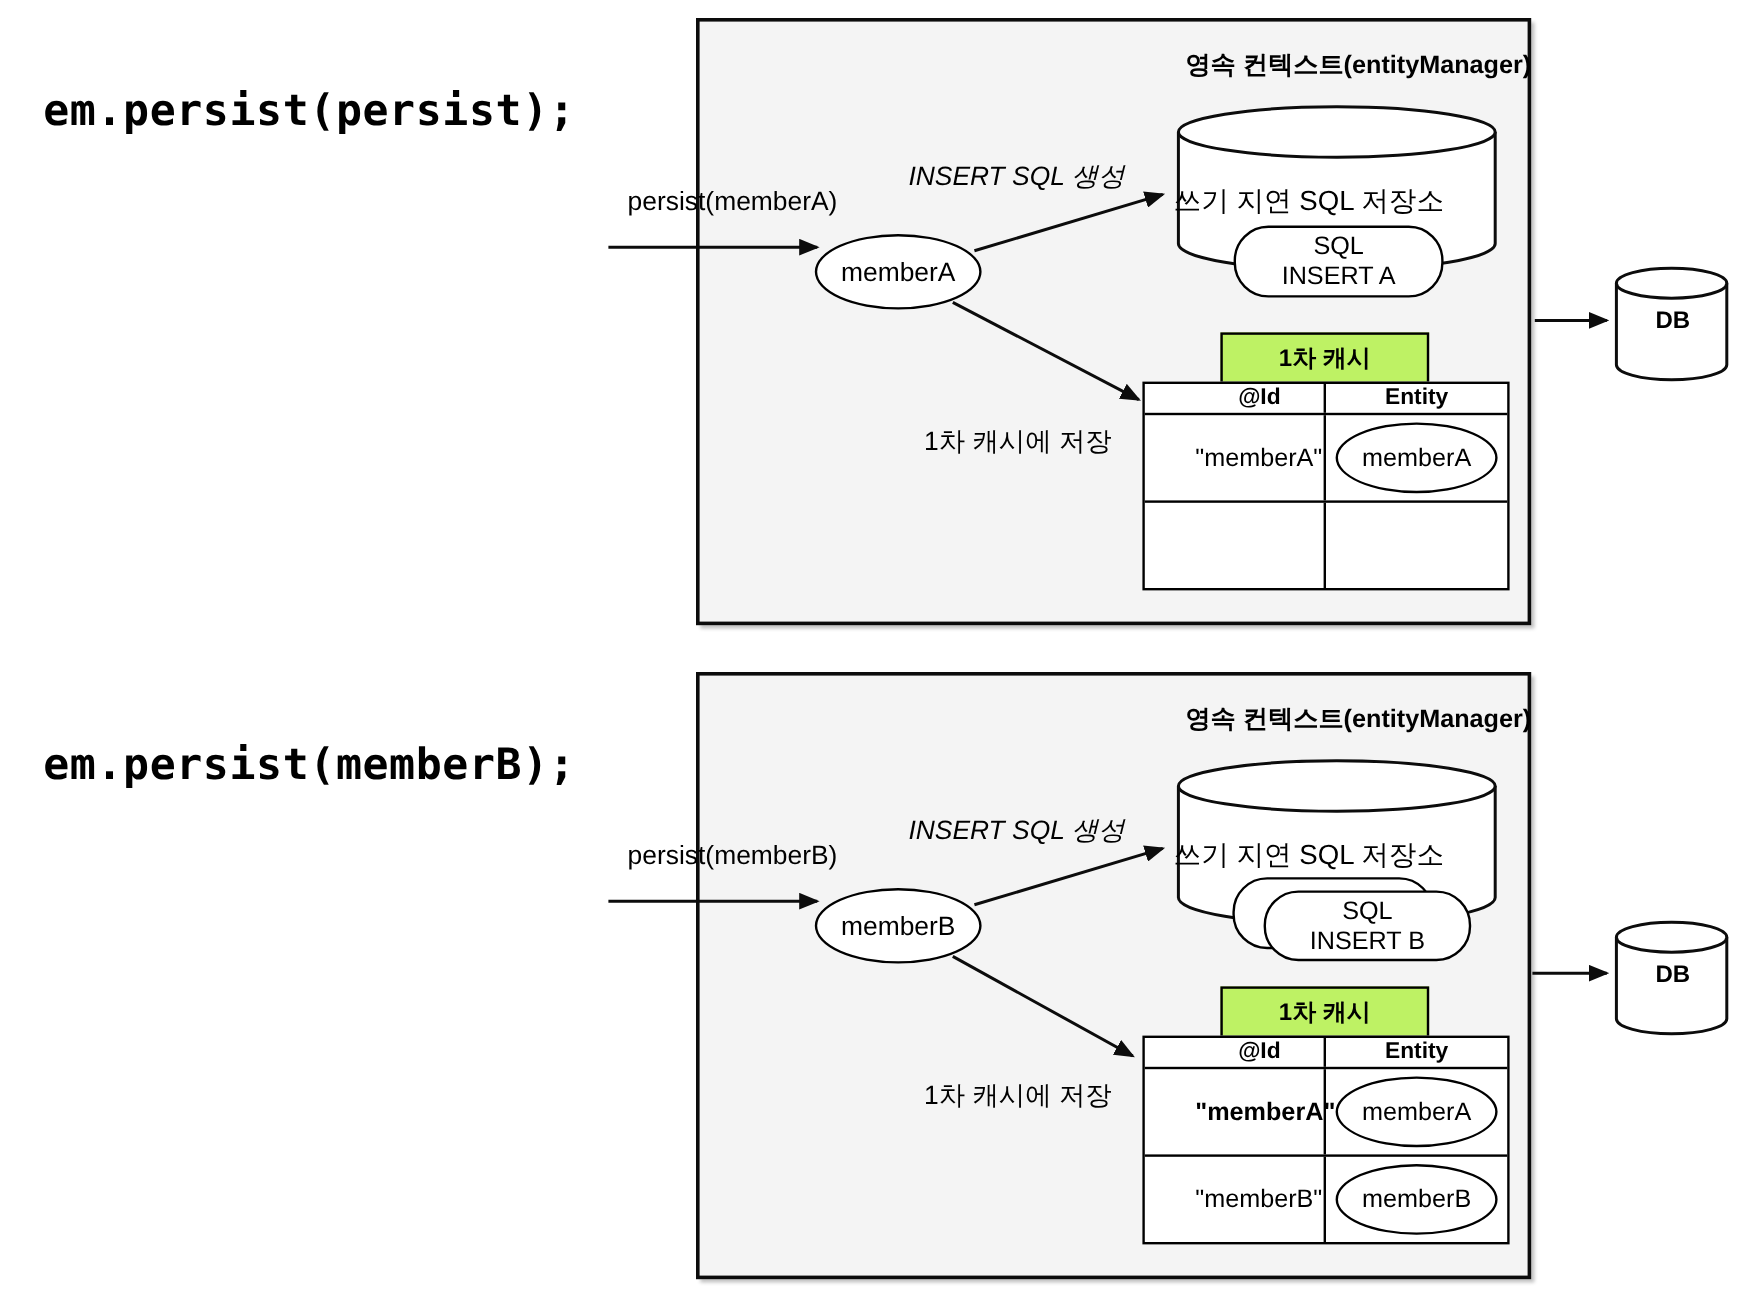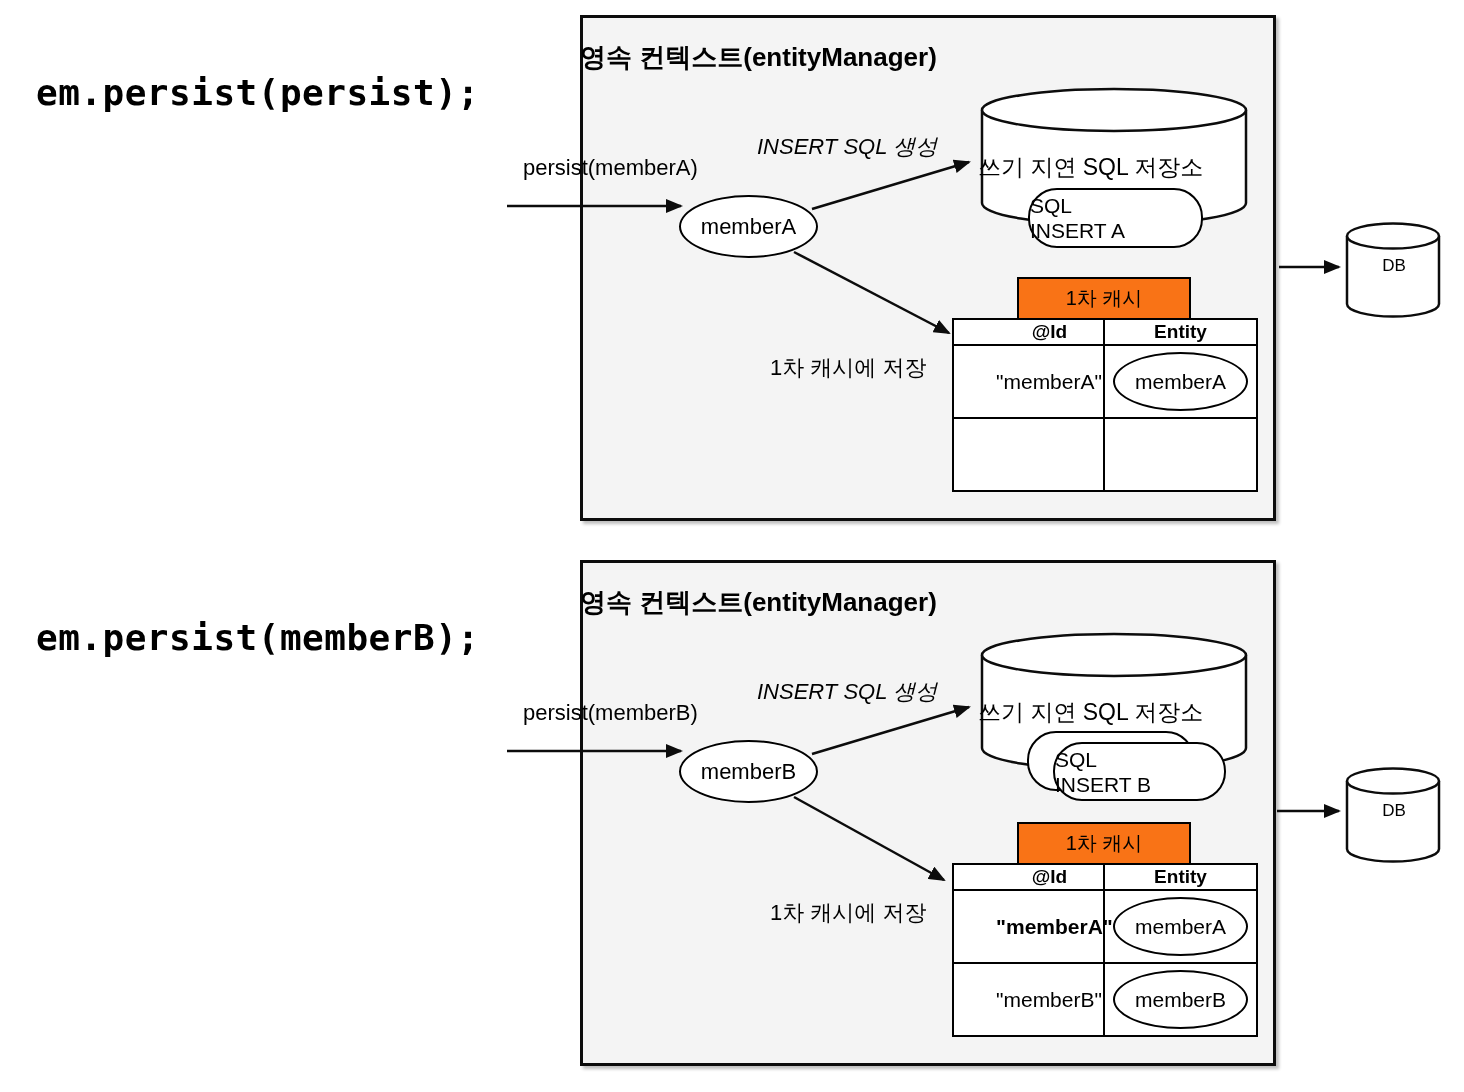--- a/index.html
+++ b/index.html
@@ -19,22 +19,22 @@
     font-weight:bold; font-size:36px; letter-spacing:0.5px;
     white-space:nowrap;
   }
 
   .ctx-box {
     left:580px; top:15px; width:696px; height:506px;
     background:#f4f4f4; border:3px solid #0c0c0c;
     box-shadow:3px 3px 3px rgba(0,0,0,0.25);
   }
   .ctx-title {
-    left:580px; top:40px; width:696px; text-align:left;
-    font-weight:bold; font-size:26px;
+    left:580px; top:40px; width:696px; text-align:right;
+    font-weight:bold; font-size:21px;
   }
 
   svg.arrows { left:0; top:0; pointer-events:none; }
   svg.arrows line { stroke:#0c0c0c; stroke-width:2.5; }
   svg.arrows .ah { fill:#0c0c0c; }
 
   .lbl { font-size:22px; white-space:nowrap; }
   .persist-lbl { left:523px; top:155px; }
   .insert-lbl  { left:757px; top:132px;font-style:italic; }
   .save-lbl    { left:770px; top:313px;margin-top:40px; }
@@ -49,35 +49,36 @@
   .store-cyl { left:978px; top:86px; }
   .store-cyl path, .store-cyl ellipse { fill:#fff; stroke:#0c0c0c; stroke-width:2.5; }
   .store-title {
     left:978px; top:152px; width:272px; font-size:23px;
     white-space:nowrap;
   }
 
   .sql-card {
     left:1028px; top:188px; width:175px; height:60px;
     background:#fff; border:2.5px solid #000; border-radius:29px;
-    display:flex; flex-direction:column; align-items:flex-start; justify-content:center;
+    display:flex; flex-direction:column; align-items:center; justify-content:center;
     font-size:21px; line-height:25px; z-index:3;
   }
   .sql-card-back {
     left:1027px; top:186px; width:168px; height:60px;
     background:#fff; border:2.5px solid #000; border-radius:29px;
     z-index:2;
   }
   #secB .sql-card { left:1053px; top:197px; width:173px; height:59px; }
 
   .cache-tab {
     left:1017px; top:277px; width:174px; height:43px;
-    background:#f97316; border:2.5px solid #000;
+    background:#bef264; border:2.5px solid #000;
     display:flex; align-items:center; justify-content:center; font-size:20px;
     z-index:1;
+    font-weight:bold;
   }
   .cache-table {
     left:952px; top:318px; width:306px;
     background:#fff; border:2.5px solid #000; z-index:2;
   }
   .cache-table .tr { display:flex; }
   .cache-table .tr + .tr { border-top:2px solid #000; }
   .cache-table .cell { display:flex; align-items:center; }
   .cache-table .cell:first-child { width:151px; border-right:2px solid #000;padding-left:42px; }
   .cache-table .cell:last-child  { flex:1; justify-content:center; }
@@ -86,21 +87,21 @@
   .cache-table .td-id { padding-left:9px; font-size:21px; }
   .cache-table .td-id.bold-id { font-weight:bold; }
   .ent-ellipse {
     width:135px; height:59px; background:#fff;
     border:2.5px solid #000; border-radius:50%;
     display:flex; align-items:center; justify-content:center; font-size:21px;
   }
 
   .db-cyl { left:1344px; top:221px; }
   .db-cyl path, .db-cyl ellipse { fill:#fff; stroke:#0c0c0c; stroke-width:2.5; }
-  .db-label { left:1344px; top:256px; width:100px; text-align:center; font-size:17px; }
+  .db-label { left:1344px; top:256px; width:100px; text-align:center; font-size:20px;font-weight:bold; }
 </style>
 </head>
 <body>
 
 <div class="sec" id="secA">
   <div class="code">em.persist(persist);</div>
 
   <div class="ctx-box"></div>
 
   <svg class="arrows" width="1464" height="545" viewBox="0 0 1464 545">

